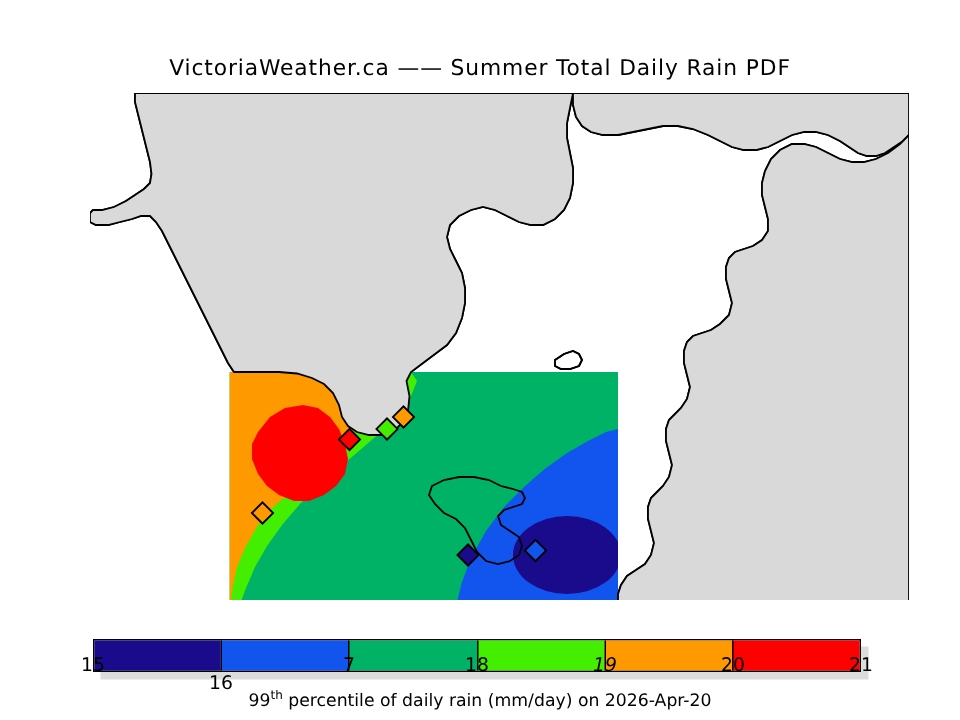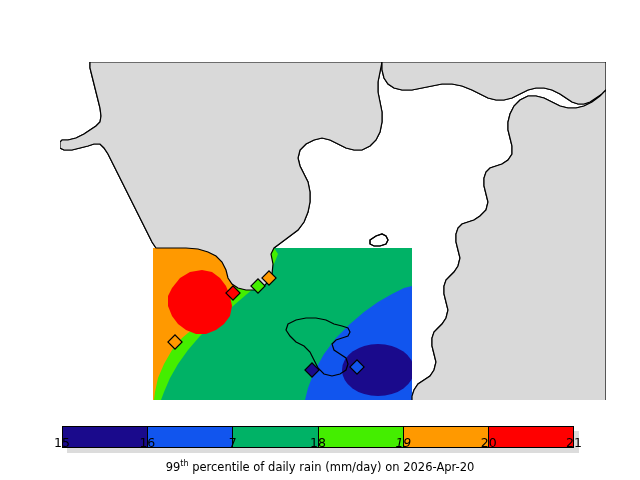--- a/index.html
+++ b/index.html
@@ -37,20 +37,21 @@
     position:absolute;left:0;top:459px;width:640px;text-align:center;
     font-family:"DejaVu Sans", sans-serif;font-size:11.5px;color:#000;white-space:nowrap;
   }
   .caption sup{font-size:8px;vertical-align:super;}
 </style>
 </head>
 <body>
 
 <div id="root">
 
+  <div class="title">VictoriaWeather.ca —— Summer Total Daily Rain PDF</div>
 
   <div id="map">
     <svg id="mapsvg" width="546" height="340" viewBox="0 0 546 340">
       <defs>
 
         <clipPath id="waterclip">
           <path d="M93,186 L93,338 L352,338 L352,320
                    L348,300 L344,286 L340,268 L340,250 L341,232
                    L344,210 L346,196 L344,186 Z
                    M93,186 L120,186 L143,186 L160,186 L175,188
@@ -214,21 +215,21 @@
       <div class="seg" style="background: rgb(17, 85, 238);"></div>
       <div class="seg" style="background: rgb(0, 178, 102);"></div>
       <div class="seg" style="background: rgb(68, 238, 0);"></div>
       <div class="seg" style="background: rgb(255, 153, 0);"></div>
       <div class="seg" style="background: rgb(255, 0, 0);"></div>
     </div>
   </div>
 
   <div id="cbticks">
     <span class="tk" style="left: 62px;">15</span>
-    <span class="tk" style="left: 147.333px;">16</span>
+    <span class="tk" style="left: 147.333px; margin-top: 12px;">16</span>
     <span class="tk" style="left: 232.667px;">7</span>
     <span class="tk" style="left: 318px;">18</span>
     <span class="tk" style="left: 403.333px; font-style: italic;">19</span>
     <span class="tk" style="left: 488.667px;">20</span>
     <span class="tk" style="left: 574px; text-align: center;">21</span>
   </div>
 
   <div class="caption"><span>99</span><sup>th</sup><span> percentile of daily rain (mm/day) on 2026-Apr-20</span></div>
 
 </div>

